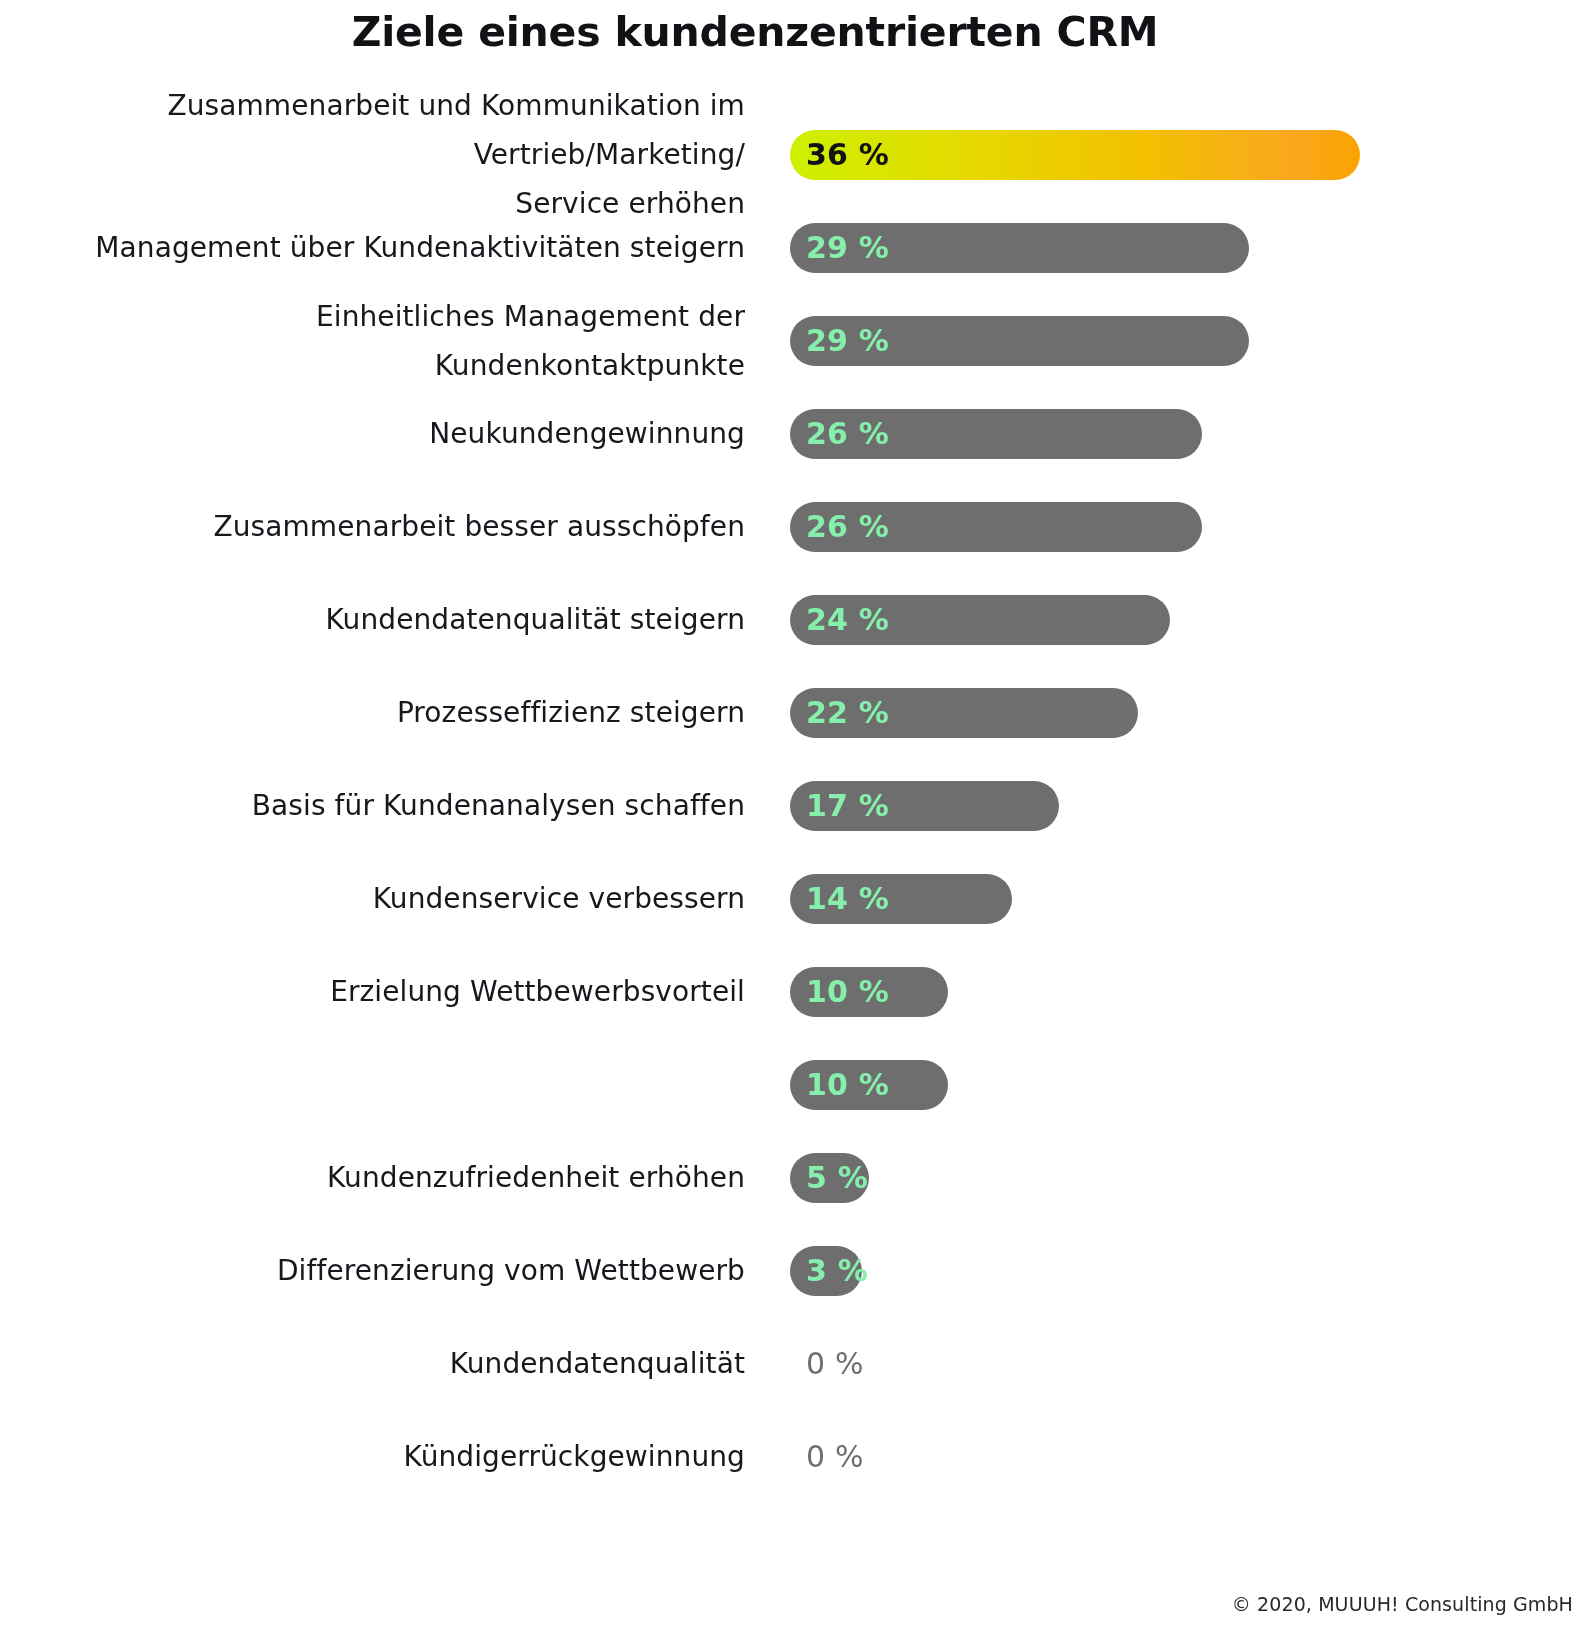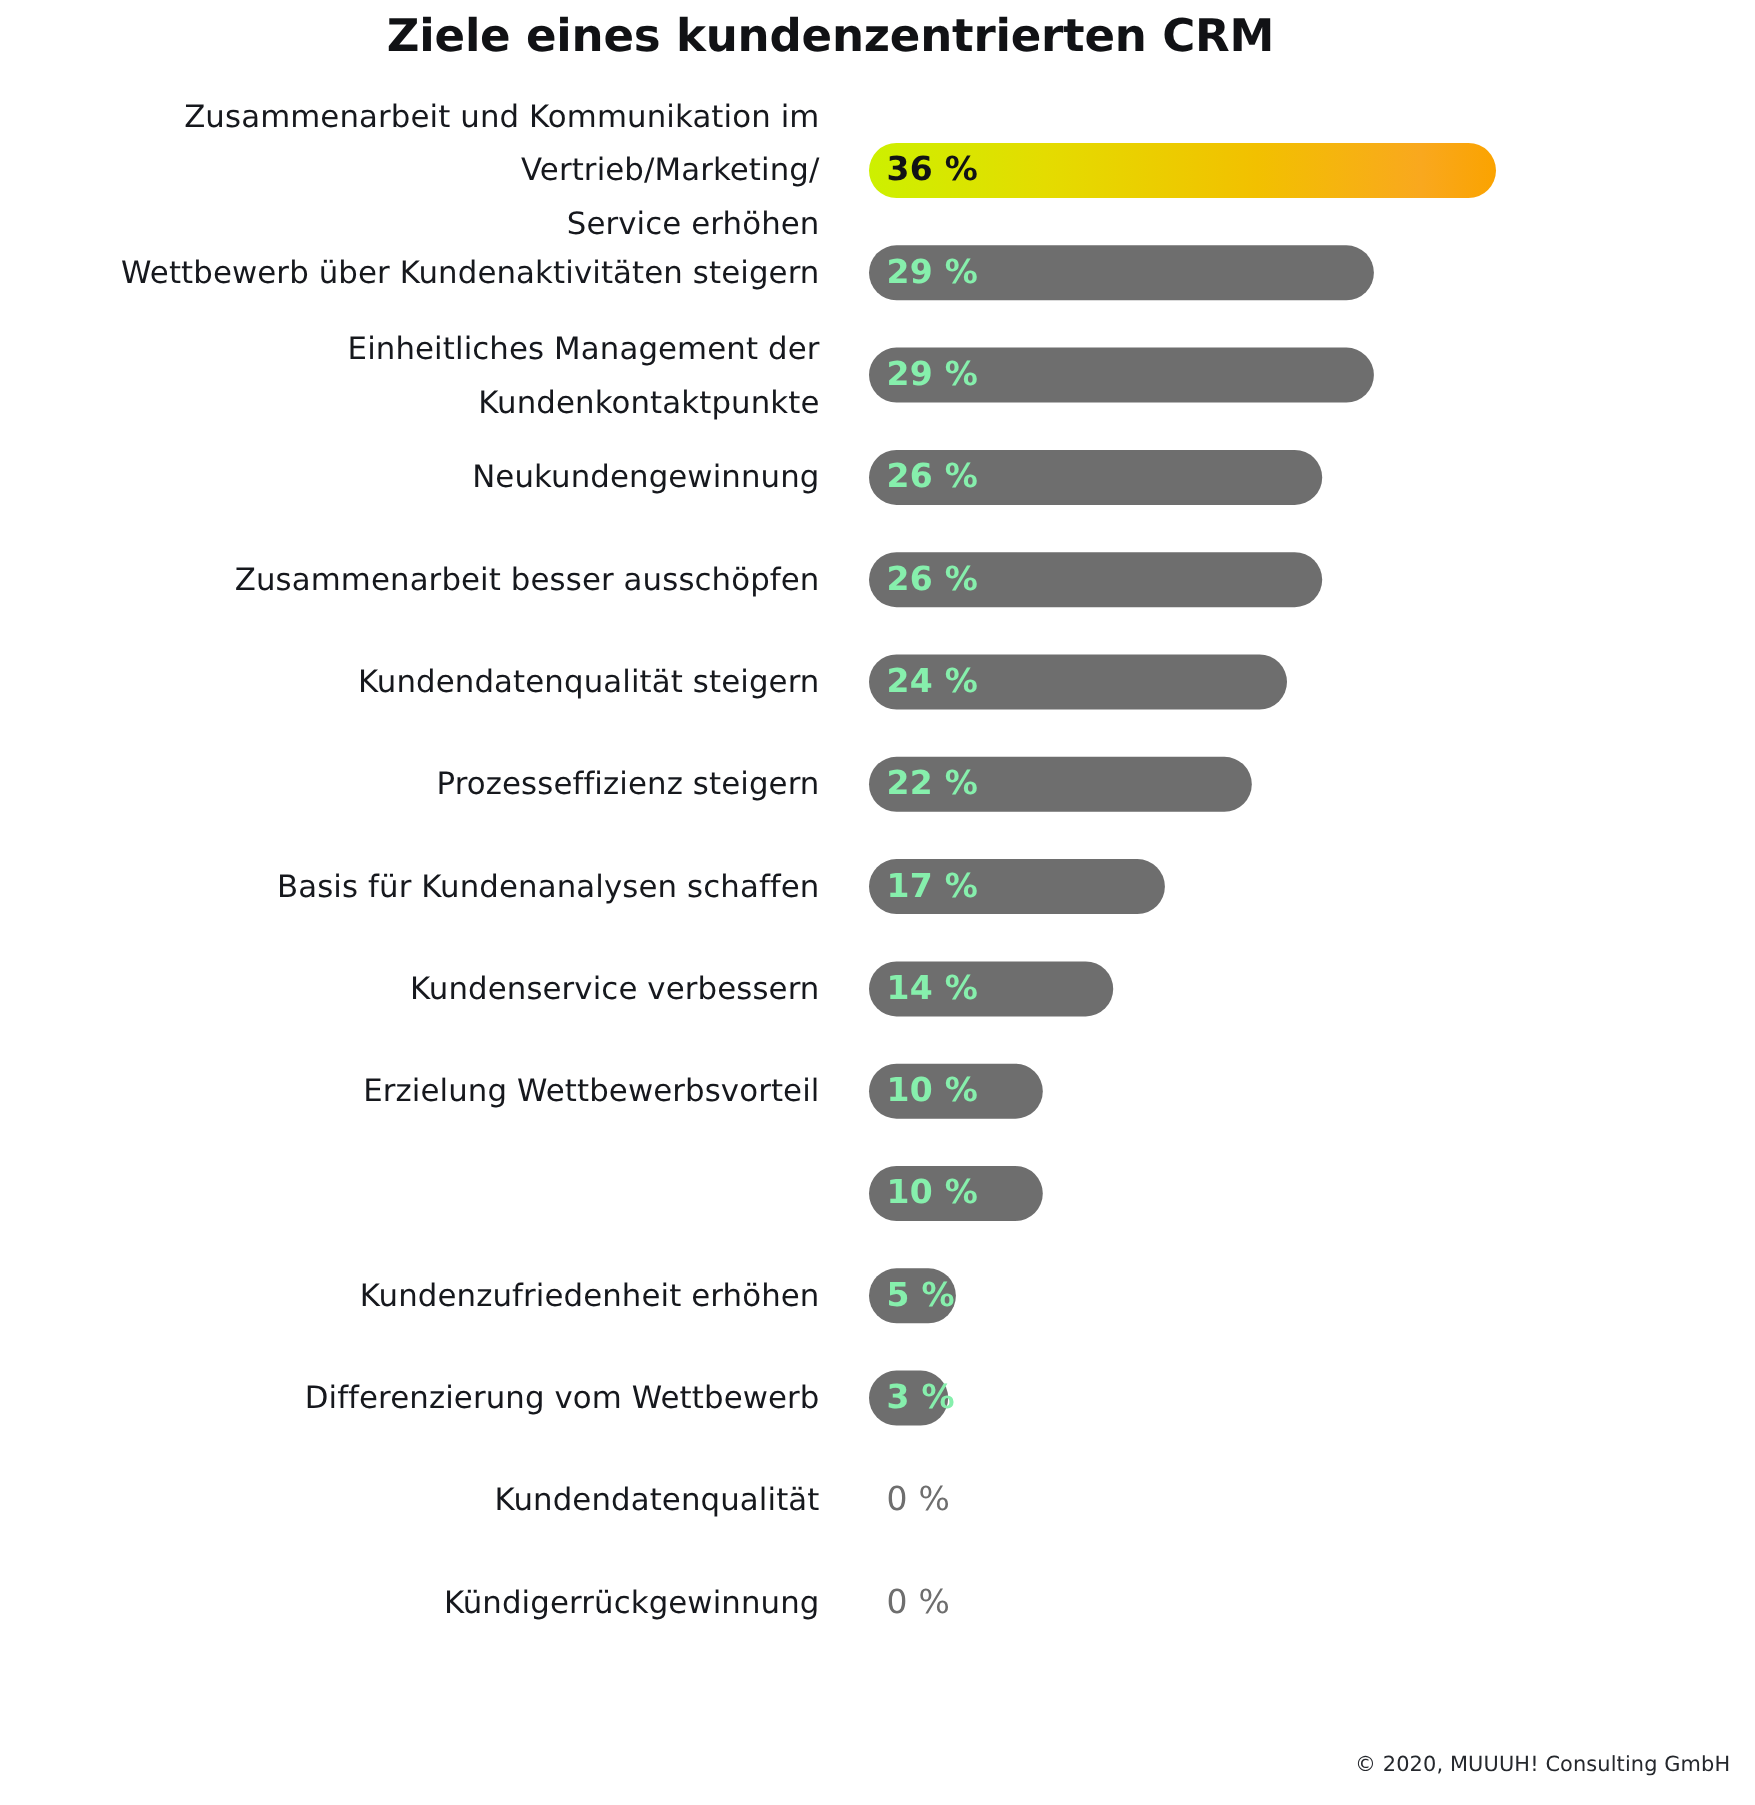--- a/index.html
+++ b/index.html
@@ -135,21 +135,21 @@
       <div class="row">
         <div class="row-label">Zusammenarbeit und Kommunikation im Vertrieb/Marketing/
 Service erhöhen</div>
         <div class="row-track">
           <div class="bar accent" style="width: 570px;">
             <span class="bar-value">36 %</span>
           </div>
         </div>
       </div>
       <div class="row">
-        <div class="row-label">Wettbewerb über Kundenaktivitäten steigern</div>
+        <div class="row-label">Management über Kundenaktivitäten steigern</div>
         <div class="row-track">
           <div class="bar" style="width: 459.167px;">
             <span class="bar-value">29 %</span>
           </div>
         </div>
       </div>
       <div class="row">
         <div class="row-label">Einheitliches Management der Kundenkontaktpunkte</div>
         <div class="row-track">
           <div class="bar" style="width: 459.167px;">

